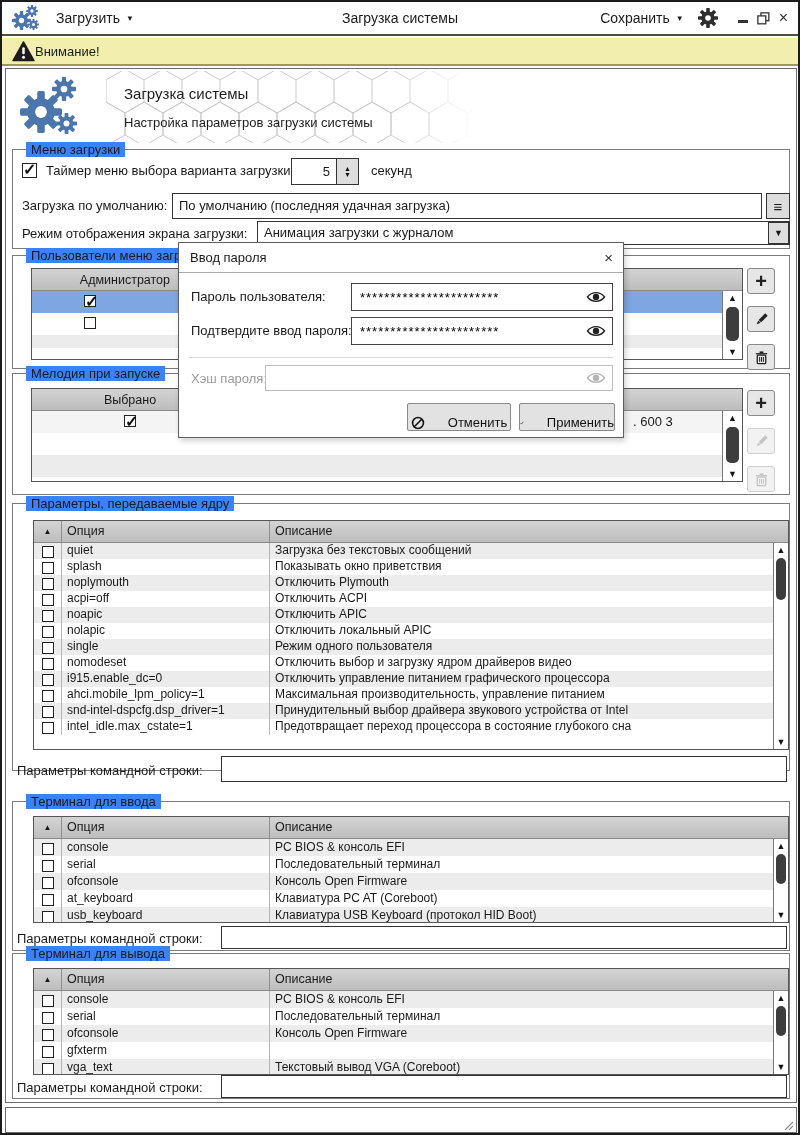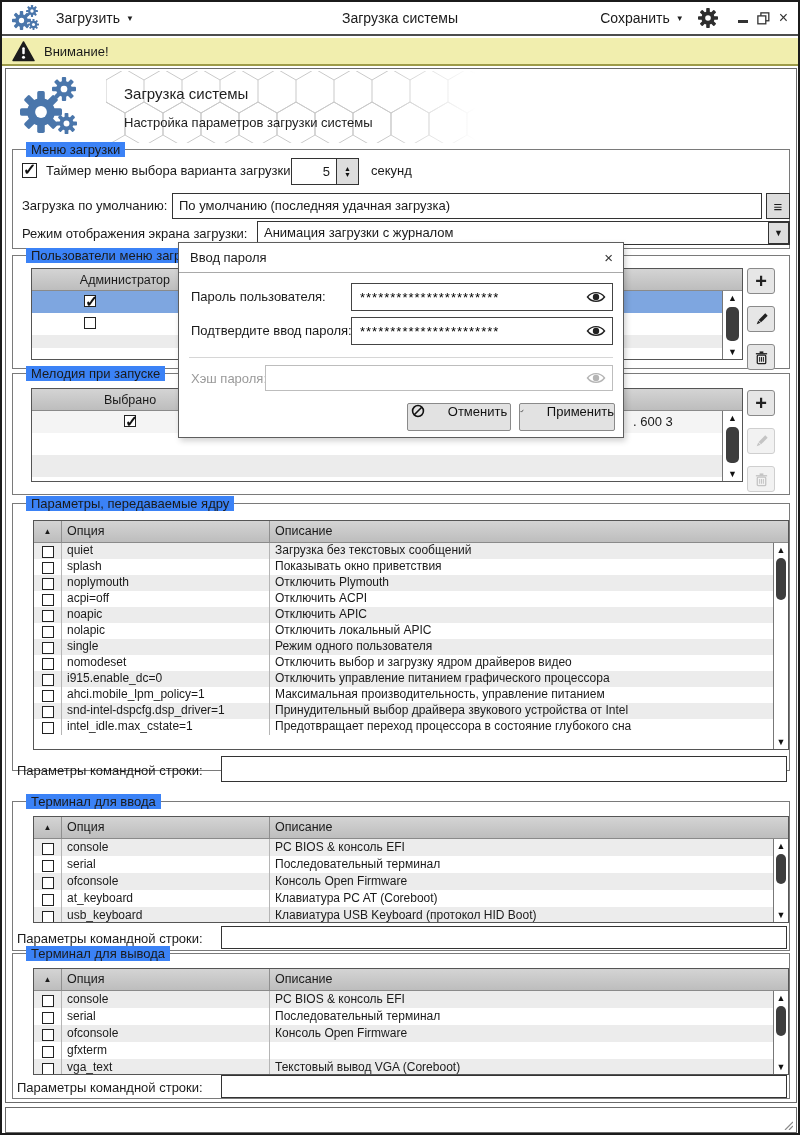--- a/index.html
+++ b/index.html
@@ -16,21 +16,21 @@
   .menu-btn .arr { font-size:8px; color:#222; }
   .tb-title { position:absolute; left:0; right:0; text-align:center; font-size:14px; pointer-events:none; }
   .tb-right { margin-left:auto; display:flex; align-items:center; gap:14px; z-index:2; }
   .tb-gear { width:20px; height:20px; color:#2e2e2e; }
   .winctl { display:flex; align-items:center; gap:9px; margin-left:6px; }
   .wbtn { font-size:14px; line-height:14px; color:#333; }
   .wmin { width:10px; height:3px; background:#333; margin-top:6px; }
 
   
   .banner { position:absolute; left:0; top:36px; right:0; height:28px; background:#f1eeae;
-            border-bottom:2px solid #9d9b49; display:flex; align-items:center; padding:0 10px; gap:9px; }
+            border-bottom:2px solid #9d9b49; display:flex; align-items:center; padding:0 10px; }
   .banner .txt { font-size:13px; }
 
   
   .frame { position:absolute; left:3px; top:66px; width:792px; height:1035px;
            border:1px solid #6a6a6a; background:#fff; }
   .statusbar { position:absolute; left:3px; top:1105px; width:792px; height:26px;
                border:1px solid #6a6a6a; background:#fff; }
   .grip { position:absolute; right:3px; bottom:2px; width:12px; height:12px; }
 
   
@@ -124,21 +124,21 @@
   .dclose { position:absolute; right:10px; top:0; font-size:15px; line-height:30px; color:#333; }
   .dlbl { position:absolute; left:12px; font-size:13px; line-height:28px; white-space:nowrap; }
   .dfield { position:absolute; border:1px solid #444; background:#fff; }
   .dfield input { position:absolute; left:0; top:0; right:24px; height:100%; border:none; outline:none;
                   font-family:"Liberation Sans",sans-serif; font-size:13px; letter-spacing:1px;
                   padding-left:8px; background:transparent; }
   .eye { position:absolute; right:6px; top:50%; margin-top:-7px; width:20px; height:14px; color:#222; }
   .eye.gray { color:#b5b5b5; }
   .dsep { position:absolute; left:10px; right:10px; top:114px; height:1px; background:#d6d6d6; }
   .dbtn { position:absolute; top:160px; height:28px; background:#e2e2e2; border:1px solid #8a8a8a;
-          border-radius:2px; display:flex; align-items:flex-start; justify-content:center; gap:23px;
+          border-radius:2px; display:flex; align-items:flex-end; justify-content:center; gap:23px;
           font-size:13px; color:#111; }
   .dbtn svg { width:14px; height:14px; }
 
   .cmdrow-lbl { left:4px; font-size:13px; }
   .cmdinput { left:208px; width:566px; }
 </style>
 </head>
 <body>
 
 <svg width="0" height="0" style="position:absolute" aria-hidden="true">

